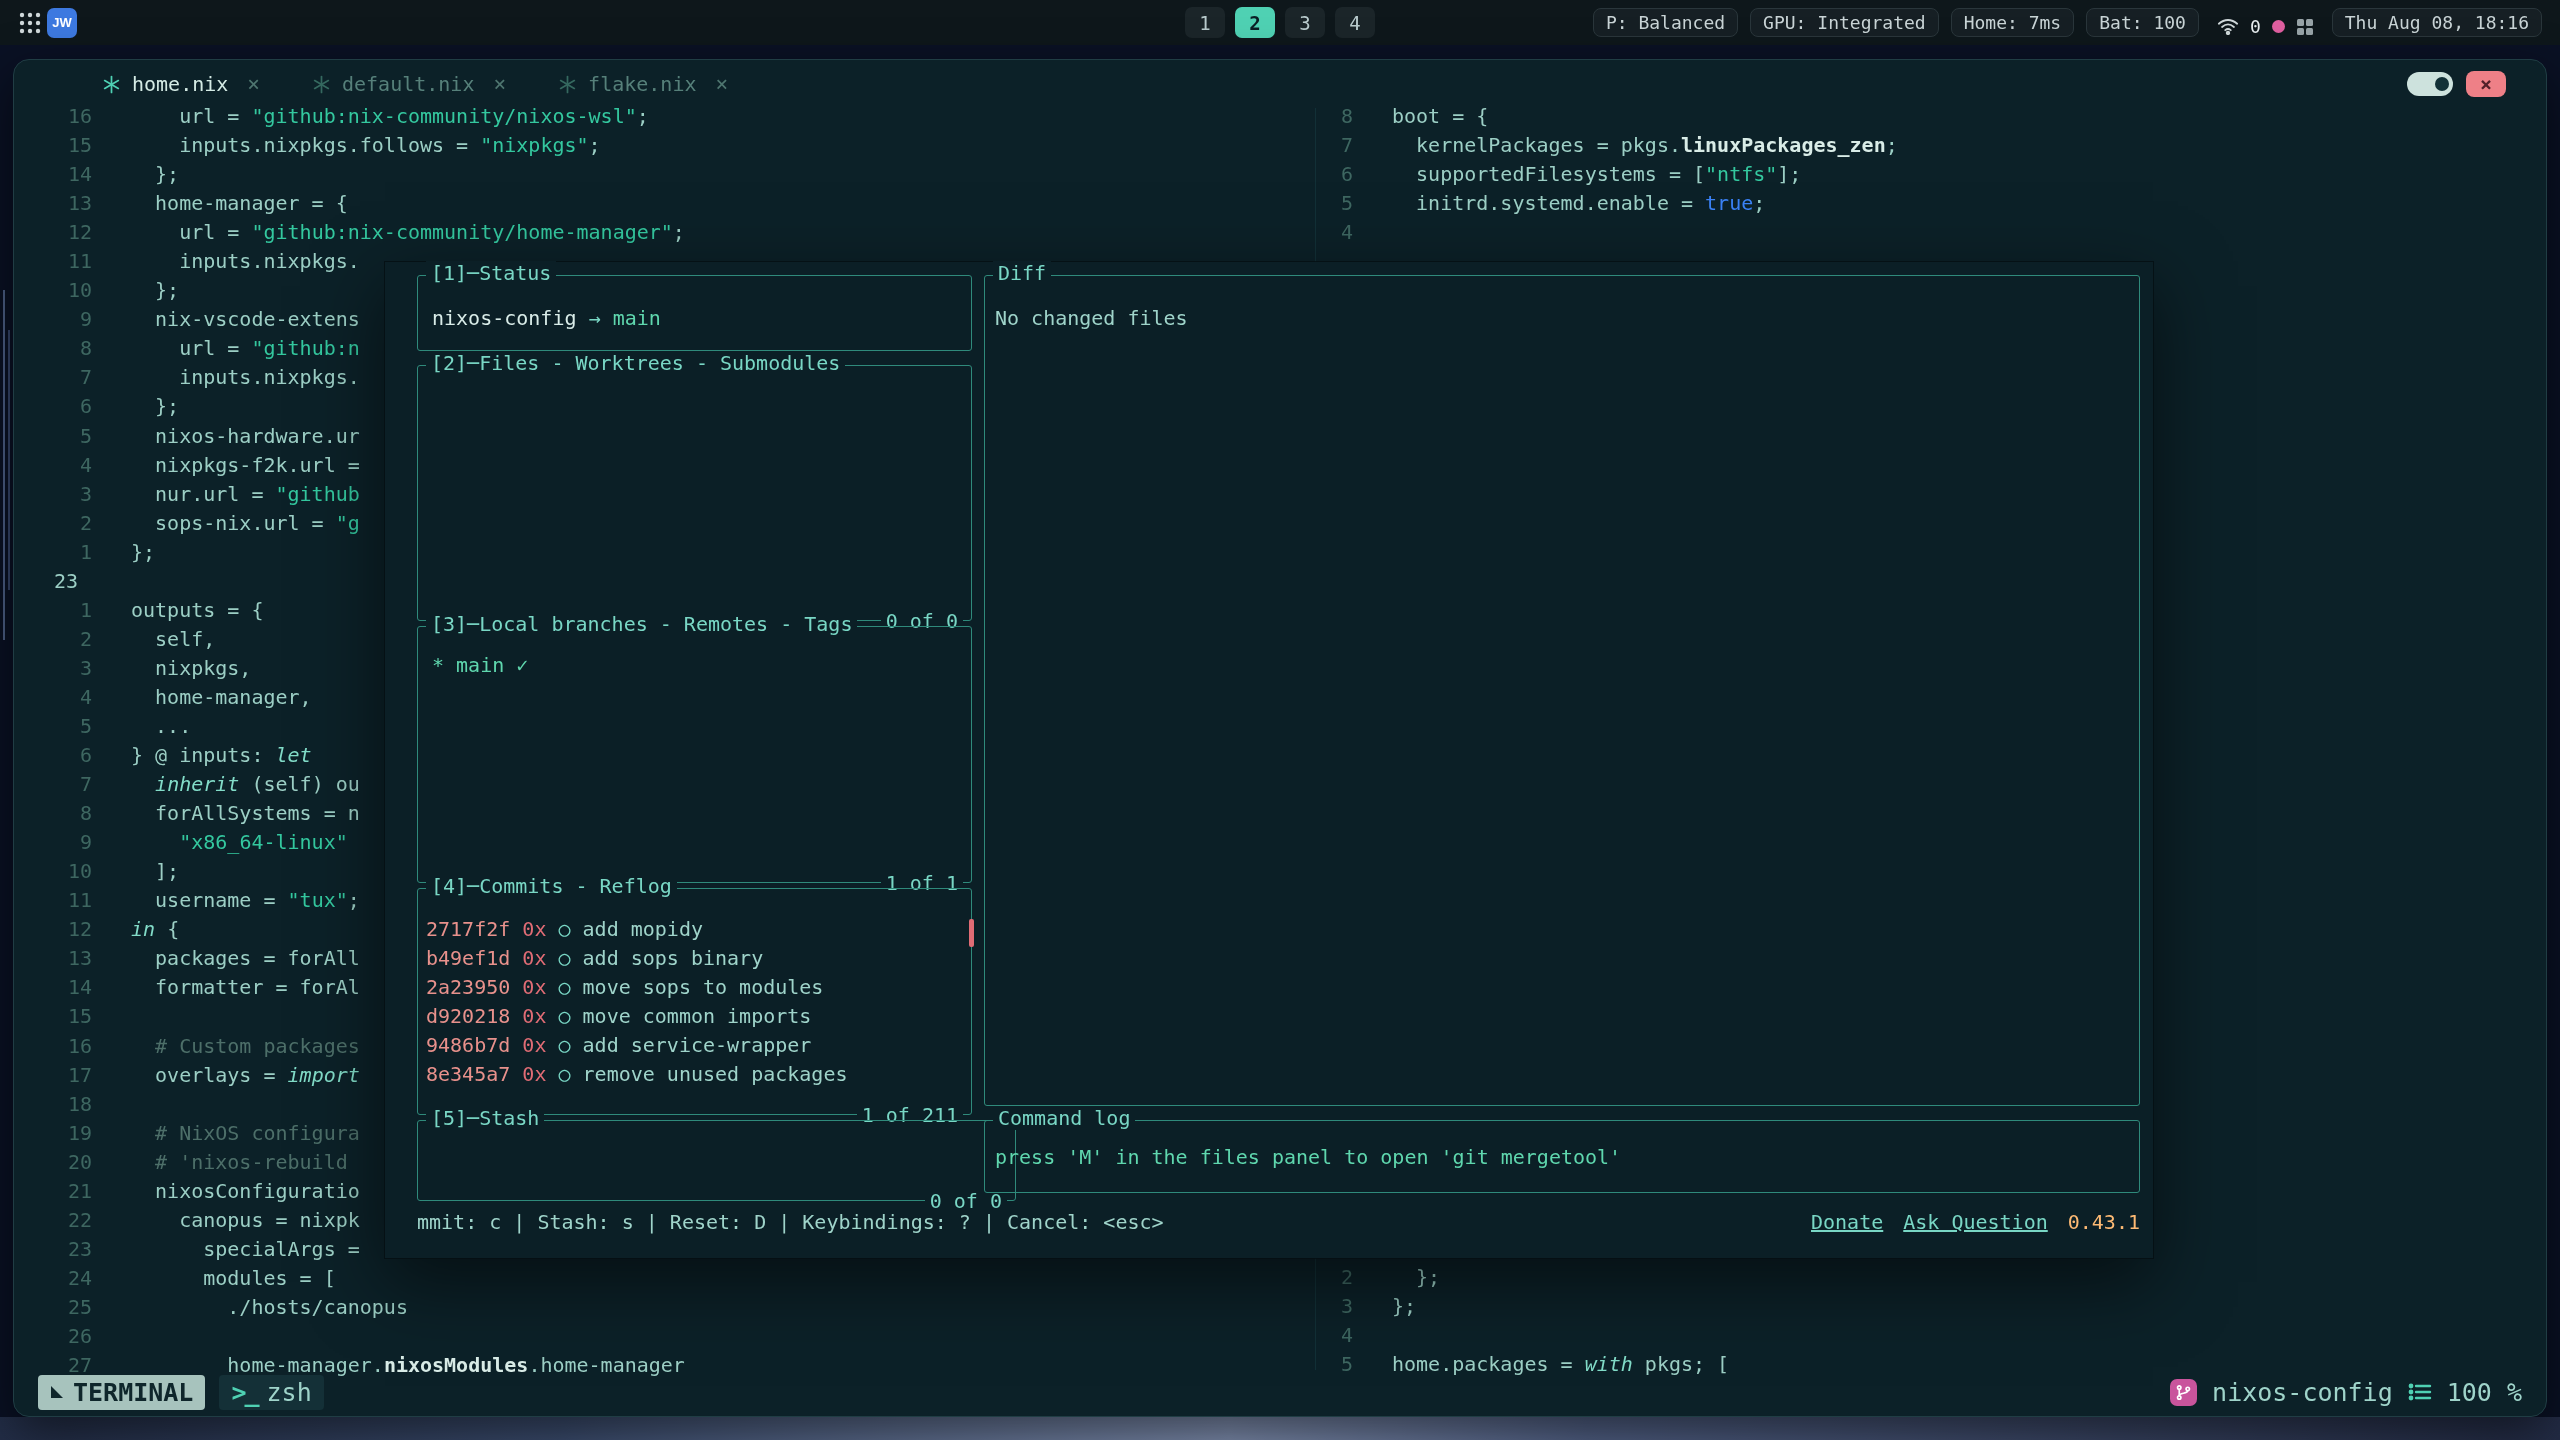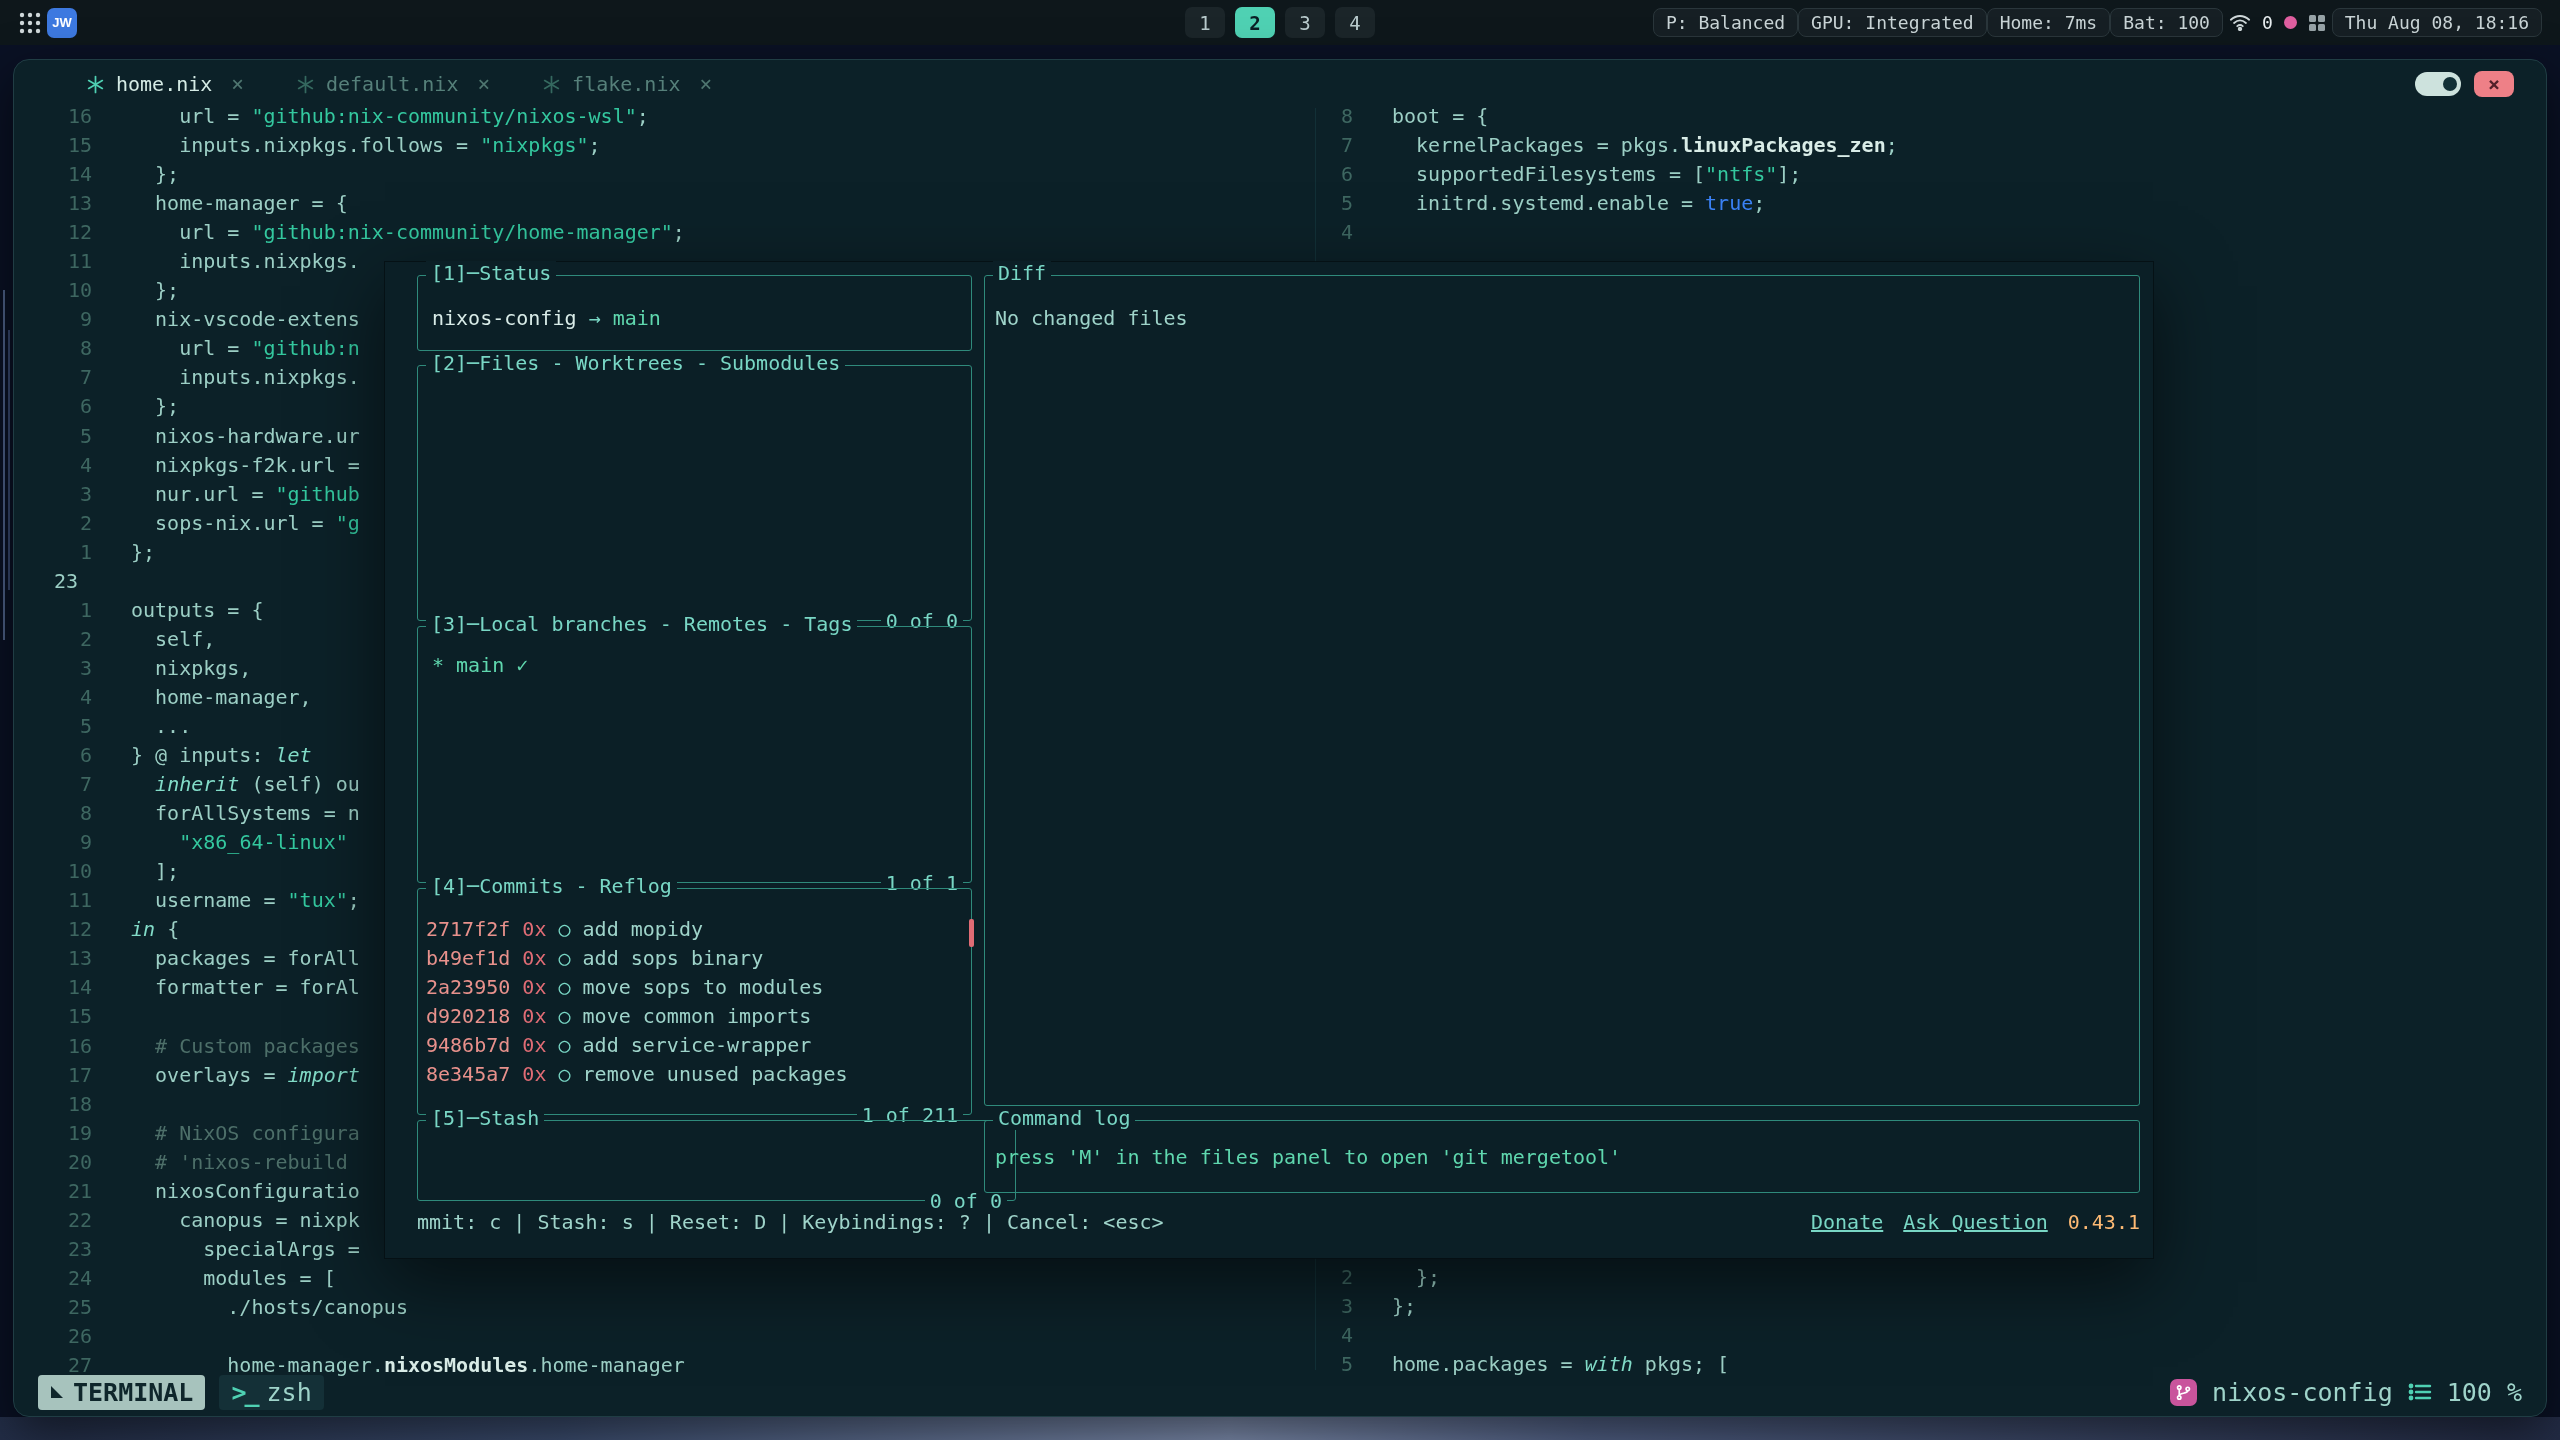--- a/index.html
+++ b/index.html
@@ -16,30 +16,30 @@
     display:flex;align-items:center;padding:0 18px;color:#c9d4d6;font-size:18px;}
   .tb-left{display:flex;align-items:center;gap:5px}
   .tb-icon{display:flex;align-items:center;color:#cfd8da}
   .tb-logo{width:30px;height:30px;border-radius:7px;background:#3d79e0;color:#fff;
     display:flex;align-items:center;justify-content:center;font-size:13px;font-weight:bold;
     font-family:"Liberation Sans",sans-serif}
   .tb-center{position:absolute;left:50%;transform:translateX(-50%);display:flex;gap:10px}
   .ws{width:40px;height:31px;border-radius:7px;background:#1b2529;color:#b9cbcd;
     display:flex;align-items:center;justify-content:center;font-size:19px;cursor:default}
   .ws.active{background:#4fd1b3;color:#0b2026;font-weight:bold}
-  .tb-right{margin-left:auto;display:flex;align-items:center;}
+  .tb-right{margin-left:auto;display:flex;align-items:flex-end;gap:12px}
   .pill{background:#161f24;border:1px solid #2a363b;border-radius:8px;padding:3px 12px;white-space:pre}
   .tray{display:flex;align-items:center;gap:11px;padding:0 6px}
   .tray-dot{width:13px;height:13px;border-radius:50%;background:#e05fa0;display:inline-block}
   .tray-num{color:#e8eef0}
   
   .window{position:absolute;left:13px;top:59px;width:2534px;height:1358px;background:#0c2128;
     border:1px solid #203d44;border-radius:16px;box-shadow:0 18px 50px rgba(0,0,0,.55);
     font-size:20px;color:#9ccfc5;}
-  .tabbar{position:absolute;left:0;top:0;right:8px;height:48px;display:flex;align-items:center;padding:0 24px}
+  .tabbar{position:absolute;left:0;top:0;right:0;height:48px;display:flex;align-items:center;padding:0 40px}
   .tabs{display:flex;gap:52px;margin-left:48px}
   .tab{display:flex;align-items:center;gap:11px;color:#56807a;white-space:pre}
   .tab.active{color:#d5ebe5}
   .ticon{display:flex;color:#35695f}
   .tab.active .ticon{color:#4fd1b3}
   .tclose{margin-left:8px;color:#4e756f;font-size:21px}
   .winctl{margin-left:auto;display:flex;align-items:center;gap:13px}
   .toggle{width:46px;height:24px;border-radius:12px;background:#cde2dd;position:relative;display:inline-block}
   .knob{position:absolute;right:4px;top:5px;width:14px;height:14px;border-radius:50%;background:#123137}
   .closebtn{width:40px;height:26px;border-radius:8px;background:#ee8087;color:#52202a;

